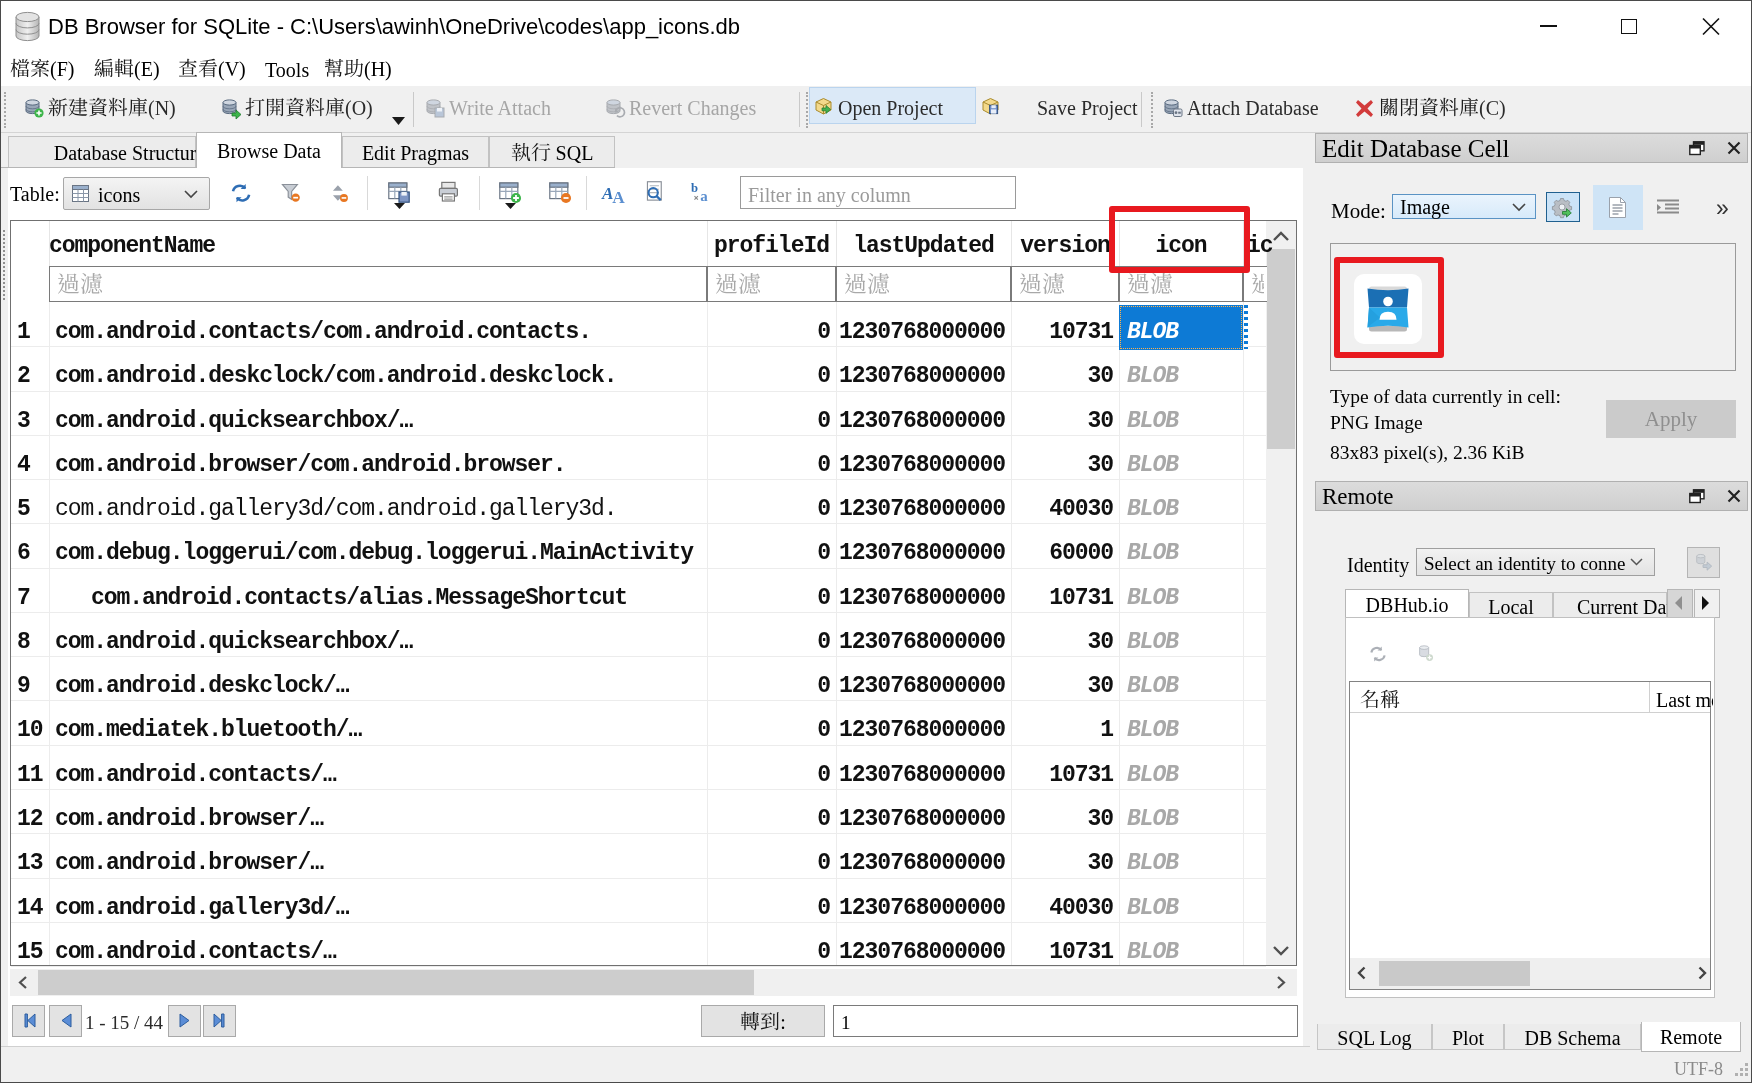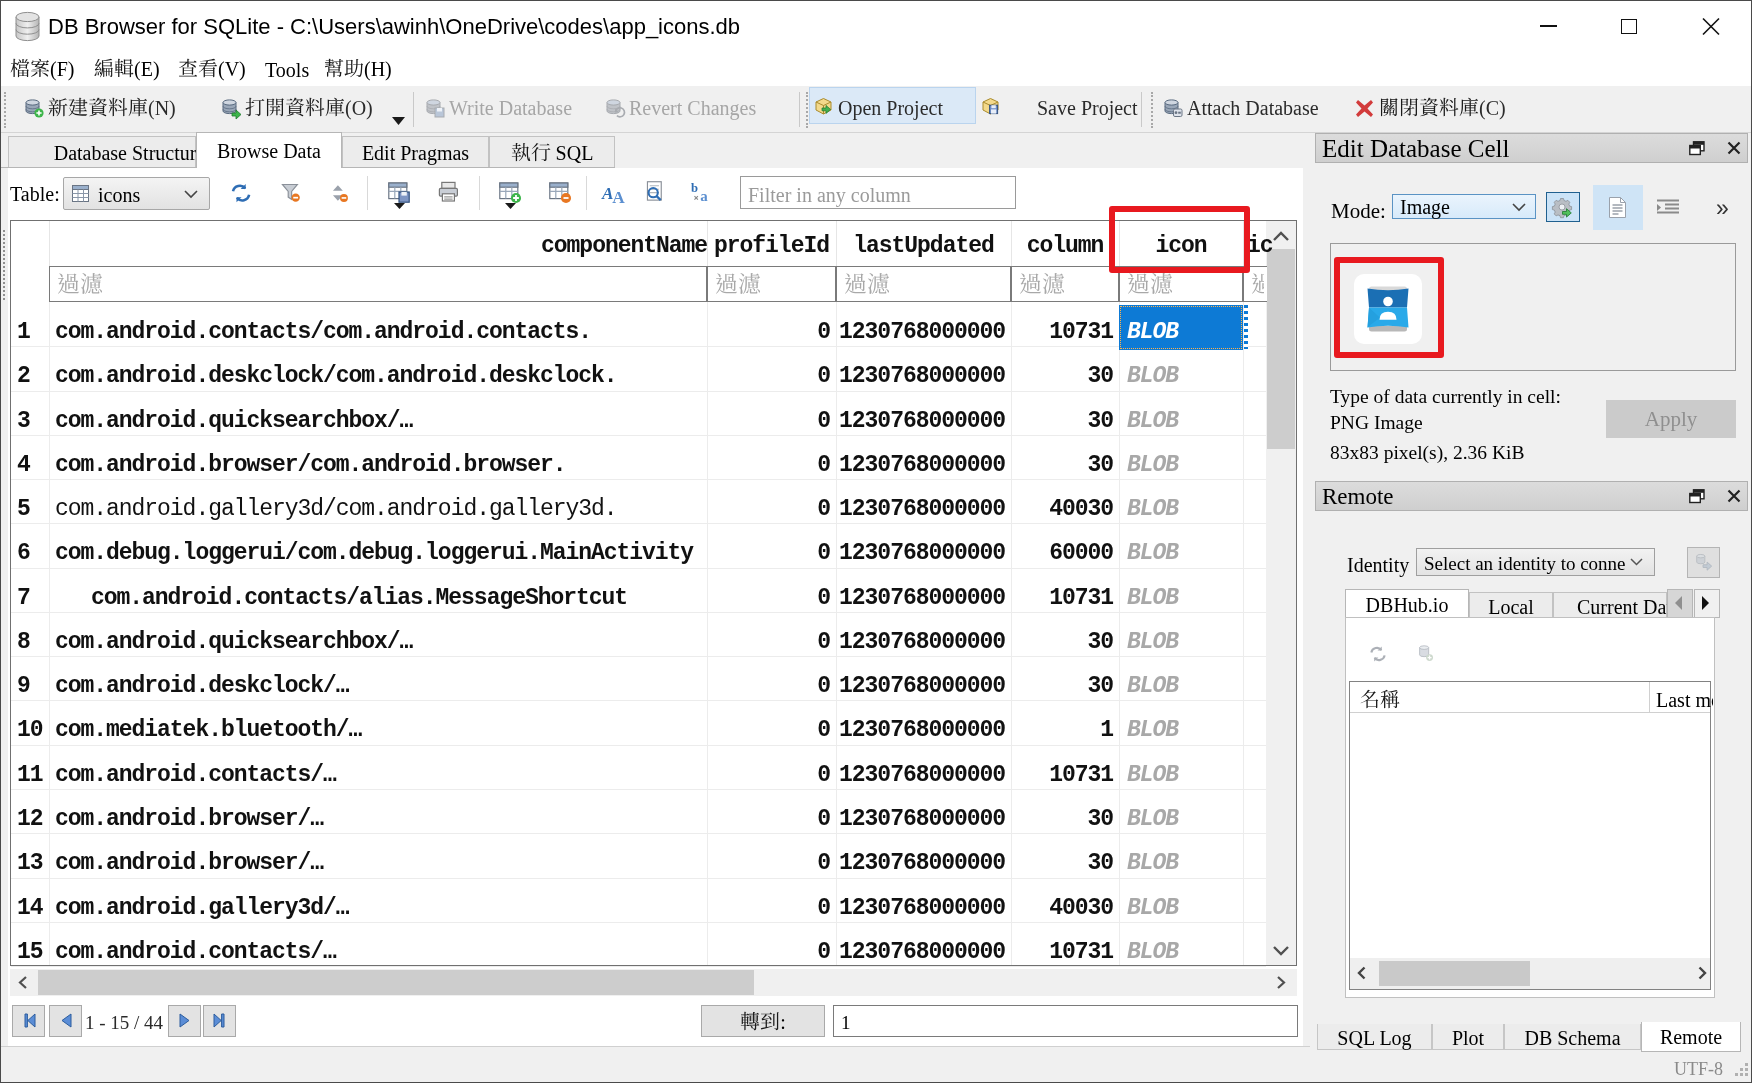--- a/index.html
+++ b/index.html
@@ -113,21 +113,21 @@
 <svg class="ab" style="left:392px;top:117px" width="13" height="8" viewBox="0 0 13 8">
     <path d="M0 0h13L6.5 8z" fill="#1a1a1a"></path>
   </svg>
 <svg class="ab" style="left:425px;top:98px" width="21" height="21" viewBox="0 0 21 21">
     <path d="M2 4.5 V13 A6.5 2.6 0 0 0 15 13 V4.5 Z" fill="#c0c3c8" stroke="#a8abb0"></path>
     <ellipse cx="8.5" cy="4.5" rx="6.5" ry="2.6" fill="#cfd6e0" stroke="#a8abb0"></ellipse>
     <path d="M2 8.2 A6.5 2.6 0 0 0 15 8.2 M2 11.2 A6.5 2.6 0 0 0 15 11.2" fill="none" stroke="#a8abb0" stroke-width="0.8"></path>
     <rect x="10" y="10" width="9" height="9" fill="#b9c6d8" stroke="#a8abb0"></rect>
     <rect x="12" y="10" width="5" height="3.5" fill="#eef2f8"></rect>
   </svg>
-<div style="left:449px;top:96px;font-size:20px;line-height:24px;white-space:pre;color:#a6a6a6;">Write Database</div>
+<div style="left:449px;top:96px;font-size:20px;line-height:24px;white-space:pre;color:#a6a6a6;">Write Attach</div>
 <svg class="ab" style="left:605px;top:98px" width="21" height="21" viewBox="0 0 21 21">
     <path d="M2 4.5 V13 A6.5 2.6 0 0 0 15 13 V4.5 Z" fill="#c0c3c8" stroke="#a8abb0"></path>
     <ellipse cx="8.5" cy="4.5" rx="6.5" ry="2.6" fill="#cfd6e0" stroke="#a8abb0"></ellipse>
     <path d="M2 8.2 A6.5 2.6 0 0 0 15 8.2 M2 11.2 A6.5 2.6 0 0 0 15 11.2" fill="none" stroke="#a8abb0" stroke-width="0.8"></path>
     <path d="M10.5 14a4.5 4.5 0 1 1 1.4 3.6" fill="none" stroke="#a8abb0" stroke-width="1.7"></path>
     <path d="M10 10.6v4h4z" fill="#a8abb0"></path>
   </svg>
 <div style="left:629px;top:96px;font-size:20px;line-height:24px;white-space:pre;color:#a6a6a6;">Revert Changes</div>
 <div style="left:809px;top:87px;width:167px;height:37px;background:#dbe9f7;border:1px solid #bad4ee;"></div>
 <svg class="ab" style="left:814px;top:97px" width="19" height="19" viewBox="0 0 19 19">
@@ -260,24 +260,24 @@
 <div style="left:748px;top:183px;font-size:20px;line-height:24px;color:#9a9a9a;">Filter in any column</div>
 <div style="left:10px;top:220px;width:1287px;height:746px;background:#fff;border:1px solid #707070;"></div>
 <div style="left:1266px;top:221px;width:30px;height:744px;background:#f0f0f0;"></div>
 <svg class="ab" style="left:1272px;top:231px" width="18" height="11" viewBox="0 0 18 11">
     <path d="M2 9l7-7 7 7" fill="none" stroke="#505050" stroke-width="2.4"></path>
   </svg>
 <svg class="ab" style="left:1272px;top:945px" width="18" height="11" viewBox="0 0 18 11">
     <path d="M2 2l7 7 7-7" fill="none" stroke="#505050" stroke-width="2.4"></path>
   </svg>
 <div style="left:1267px;top:249px;width:28px;height:200px;background:#cdcdcd;"></div>
-<div style="left:49px;top:235px;width:658px;font-size:23px;letter-spacing:-1.04px;line-height:23px;text-align:right;color:#111;font-family:Liberation Mono,monospace;font-weight:bold;white-space:pre;">componentName</div>
+<div style="left:49px;top:235px;width:658px;font-size:23px;letter-spacing:-1.04px;line-height:23px;text-align:left;color:#111;font-family:Liberation Mono,monospace;font-weight:bold;white-space:pre;">componentName</div>
 <div style="left:707px;top:235px;width:129px;font-size:23px;letter-spacing:-1.04px;line-height:23px;text-align:center;color:#111;font-family:Liberation Mono,monospace;font-weight:bold;white-space:pre;">profileId</div>
 <div style="left:836px;top:235px;width:175px;font-size:23px;letter-spacing:-1.04px;line-height:23px;text-align:center;color:#111;font-family:Liberation Mono,monospace;font-weight:bold;white-space:pre;">lastUpdated</div>
-<div style="left:1011px;top:235px;width:108px;font-size:23px;letter-spacing:-1.04px;line-height:23px;text-align:center;color:#111;font-family:Liberation Mono,monospace;font-weight:bold;white-space:pre;">column</div>
+<div style="left:1011px;top:235px;width:108px;font-size:23px;letter-spacing:-1.04px;line-height:23px;text-align:center;color:#111;font-family:Liberation Mono,monospace;font-weight:bold;white-space:pre;">version</div>
 <div style="left:1119px;top:235px;width:124px;font-size:23px;letter-spacing:-1.04px;line-height:23px;text-align:center;color:#111;font-family:Liberation Mono,monospace;font-weight:bold;white-space:pre;">icon</div>
 <div style="left:1247px;top:235px;font-size:23px;letter-spacing:-1.04px;line-height:23px;color:#111;font-family:Liberation Mono,monospace;font-weight:bold;">ic</div>
 <div style="left:49px;top:221px;width:1px;height:46px;background:#e6e6e6;"></div>
 <div style="left:707px;top:221px;width:1px;height:46px;background:#e6e6e6;"></div>
 <div style="left:836px;top:221px;width:1px;height:46px;background:#e6e6e6;"></div>
 <div style="left:1011px;top:221px;width:1px;height:46px;background:#e6e6e6;"></div>
 <div style="left:1119px;top:221px;width:1px;height:46px;background:#e6e6e6;"></div>
 <div style="left:1243px;top:221px;width:1px;height:46px;background:#e6e6e6;"></div>
 <div style="left:49px;top:266px;width:658px;height:36px;background:#fff;border:1px solid #7a7a7a;"></div>
 <div style="left:57px;top:272px;font-size:22px;line-height:22px;"><svg width="46" height="23" viewBox="0 -880 2000 1000" style="vertical-align:-2.76px;fill:#a8a8a8">

